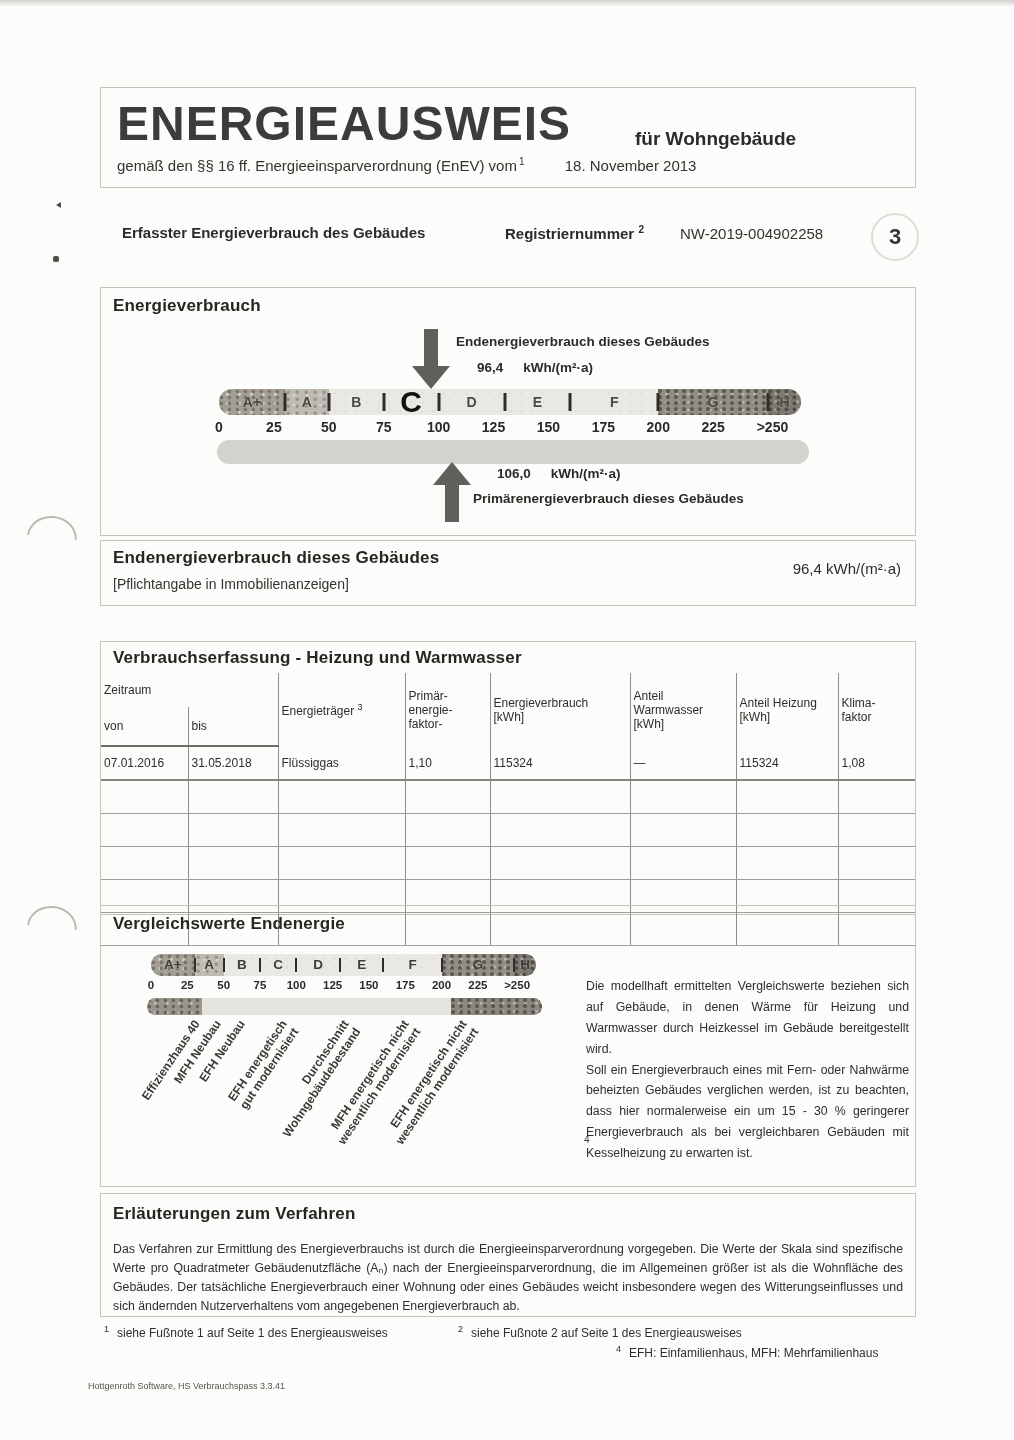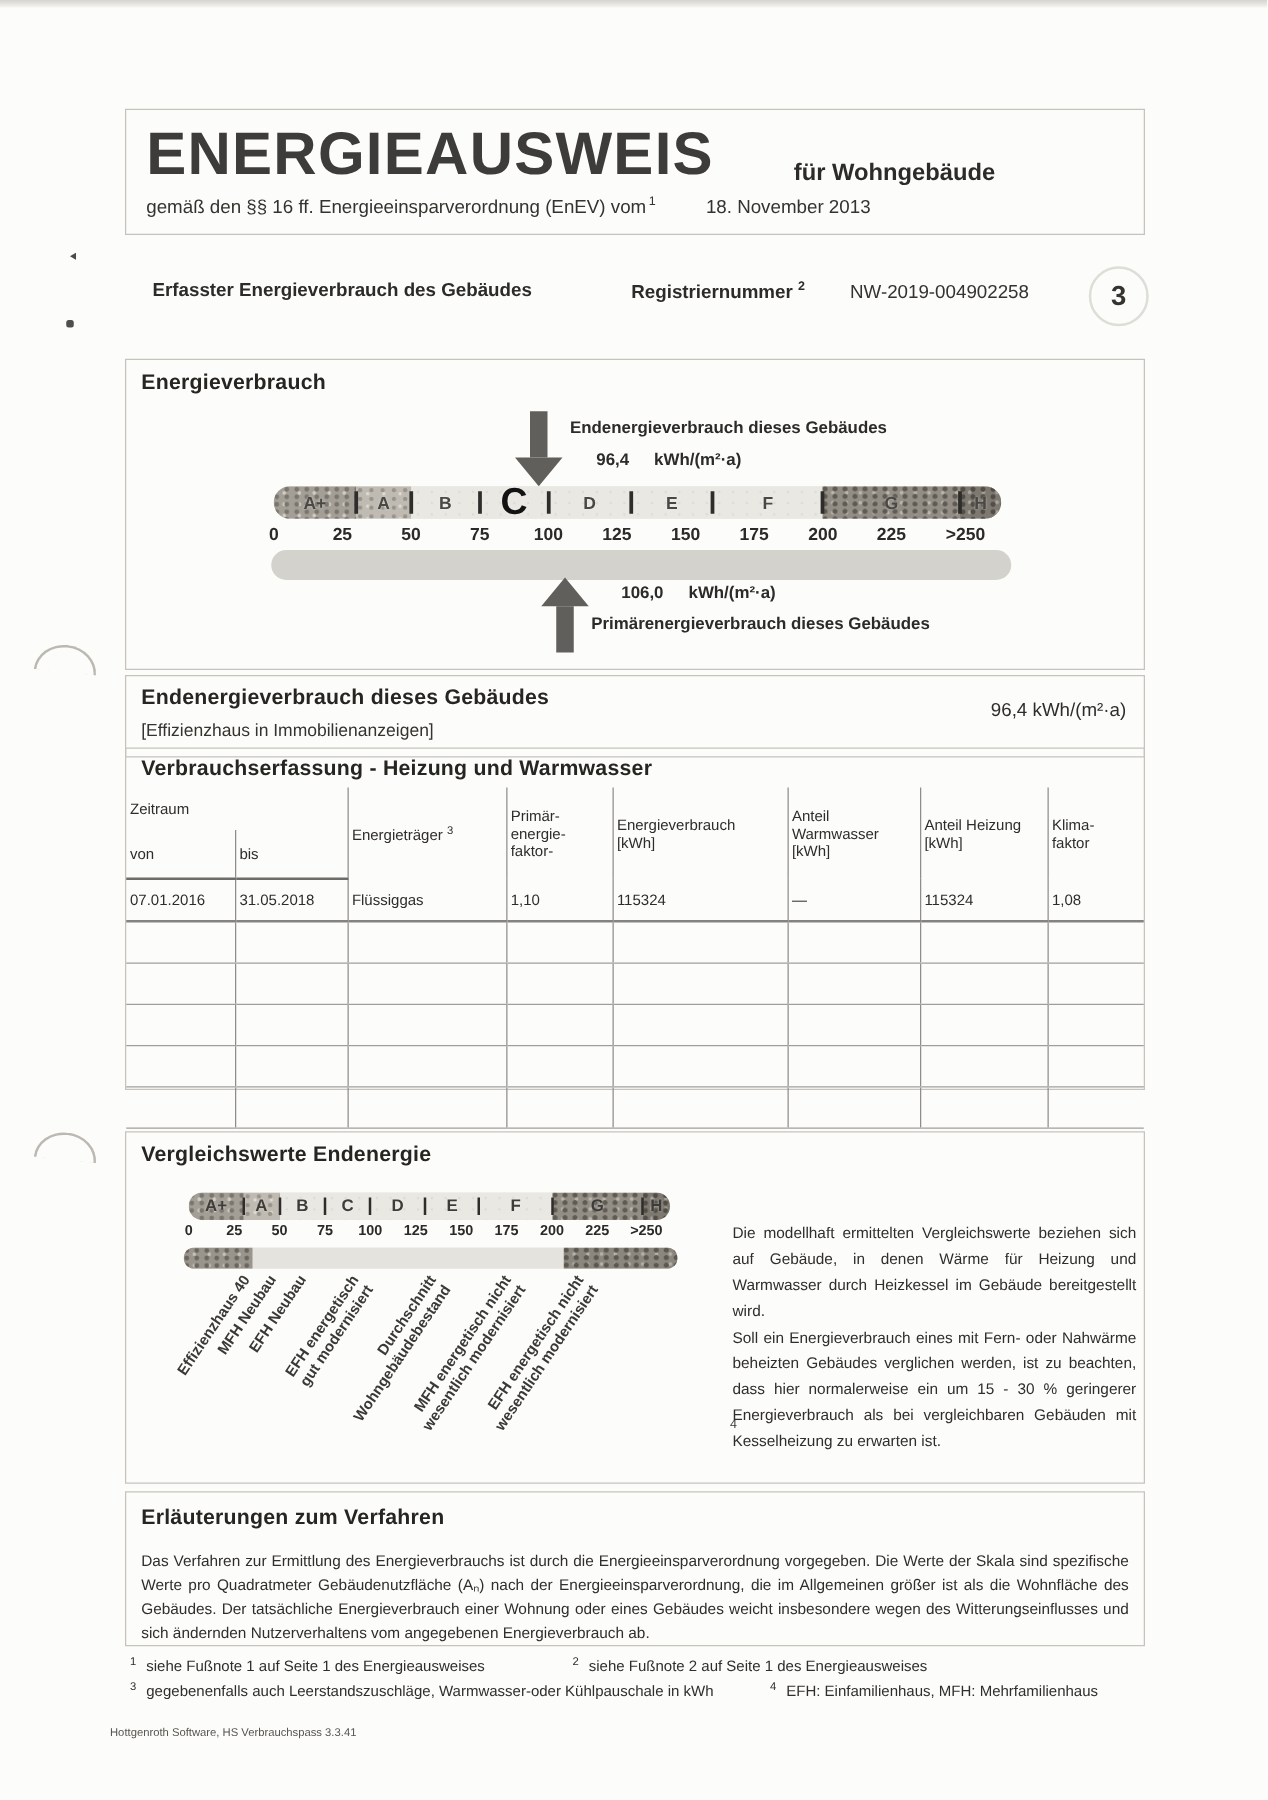--- a/index.html
+++ b/index.html
@@ -87,21 +87,21 @@
   .end-title{left:355px;top:46px;}
   .end-value{left:376px;top:72px;}
   .primary-value{left:396px;top:178px;}
   .primary-title{left:372px;top:203px;}
   
   .endenergy-box{left:100px;top:540px;width:814px;height:64px;}
   .endenergy-box h2{position:absolute;left:12px;top:7px;}
   .endenergy-sub{position:absolute;left:12px;top:35px;font-size:14px;color:#34332f;}
   .endenergy-value{position:absolute;right:14px;top:19px;font-size:15px;color:#2e2d2b;}
   
-  .table-box{left:100px;top:598px;width:814px;height:272px;}
+  .table-box{left:100px;top:641px;width:814px;height:272px;}
   .table-box h2{position:absolute;left:12px;top:6px;}
   .ctable{position:absolute;left:0;top:31px;width:814px;border-collapse:collapse;table-layout:fixed;}
   .ctable th,.ctable td{padding:2px 3px;font-size:12px;font-weight:normal;color:#2e2d2b;
         text-align:left;vertical-align:middle;white-space:pre-line;}
   .ctable .bl{border-left:1px solid #8f8d89;}
   .ctable thead tr.h1 th{height:30px;border-bottom:none;}
   .ctable thead tr.h2 th{height:34px;}
   .ctable thead tr.h2 th,.ctable thead th[rowspan]{border-bottom:2px solid #6e6c69;}
   .ctable tr.data-row td{height:28px;border-bottom:2px solid #85837f;}
   .ctable tr.empty-row td{height:28px;border-bottom:1px solid #a09e9a;}
@@ -225,21 +225,21 @@
       </div>
     </div>
     <span class="marker-title end-title">Endenergieverbrauch dieses Gebäudes</span>
     <span class="marker-value end-value"><span>96,4</span><span class="unit">kWh/(m²·a)</span></span>
     <span class="marker-value primary-value"><span>106,0</span><span class="unit">kWh/(m²·a)</span></span>
     <span class="marker-title primary-title">Primärenergieverbrauch dieses Gebäudes</span>
   </div>
 
   <div class="box endenergy-box">
     <h2>Endenergieverbrauch dieses Gebäudes</h2>
-    <span class="endenergy-sub">[Effizienzhaus in Immobilienanzeigen]</span>
+    <span class="endenergy-sub">[Pflichtangabe in Immobilienanzeigen]</span>
     <span class="endenergy-value">96,4 kWh/(m²·a)</span>
   </div>
 
   <div class="box table-box">
     <h2>Verbrauchserfassung - Heizung und Warmwasser</h2>
     <table class="ctable">
       <colgroup>
         <col style="width:87px">
           <col style="width:90px">
           <col style="width:127px">
@@ -406,17 +406,16 @@
     </div>
   </div>
 
   <div class="box explain-box">
     <h2>Erläuterungen zum Verfahren</h2>
     <p class="explain-body">Das Verfahren zur Ermittlung des Energieverbrauchs ist durch die Energieeinsparverordnung vorgegeben. Die Werte der Skala sind spezifische Werte pro Quadratmeter Gebäudenutzfläche (Aₙ) nach der Energieeinsparverordnung, die im Allgemeinen größer ist als die Wohnfläche des Gebäudes. Der tatsächliche Energieverbrauch einer Wohnung oder eines Gebäudes weicht insbesondere wegen des Witterungseinflusses und sich ändernden Nutzerverhaltens vom angegebenen Energieverbrauch ab.</p>
   </div>
 
   <div class="fn" style="left:104px;top:1324px;"><sup>1</sup><span>siehe Fußnote 1 auf Seite 1 des Energieausweises</span></div>
   <div class="fn" style="left:458px;top:1324px;text-align:right;"><sup>2</sup><span>siehe Fußnote 2 auf Seite 1 des Energieausweises</span></div>
-  <div class="fn" style="left:104px;top:1344px;"><sup>3</sup><span>gegebenenfalls auch Leerstandszuschläge, Warmwasser-oder Kühlpauschale in kWh</span></div>
   <div class="fn" style="left:616px;top:1344px;"><sup>4</sup><span>EFH: Einfamilienhaus, MFH: Mehrfamilienhaus</span></div>
 
   <div class="footer-line">Hottgenroth Software, HS Verbrauchspass 3.3.41</div>
 </div>
 
 </body></html>

